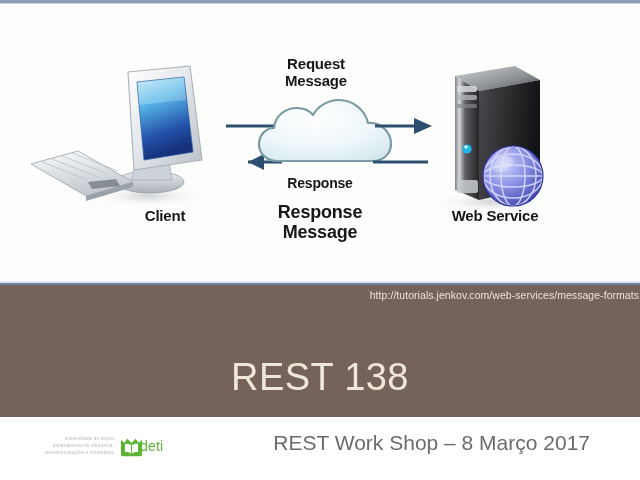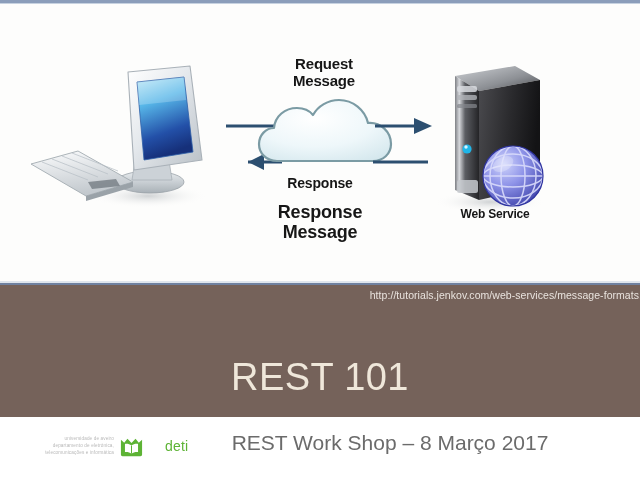--- a/index.html
+++ b/index.html
@@ -49,25 +49,25 @@
   
   .dlabel {
     position: absolute;
     color: #161616;
     font-weight: bold;
     text-align: center;
     line-height: 1.12;
     letter-spacing: -0.2px;
     white-space: pre-line;
   }
-  .lbl-request { left: 254px; top: 52px; width: 140px; font-size: 15px; }
+  .lbl-request { left: 246px; top: 52px; width: 140px; font-size: 15px; }
   .lbl-internet { left: 250px; top: 172px; width: 140px; font-size: 14px; }
   .lbl-response { left: 250px; top: 198px; width: 140px; font-size: 18px; }
   .lbl-client   { left: 105px; top: 204px; width: 120px; font-size: 15px; }
-  .lbl-service  { left: 430px; top: 204px; width: 130px; font-size: 12px; }
+  .lbl-service  { left: 430px; top: 204px; width: 130px; font-size: 15px; }
 
   
   .band-rule-top {
     position: absolute;
     left: 0; top: 281px;
     width: 640px; height: 2px;
     background: #dfe6ee;
   }
   .band-rule {
     position: absolute;
@@ -111,21 +111,21 @@
     left: 0; top: 417px;
     width: 640px; height: 63px;
     background: #ffffff;
   }
   .subtitle {
     position: absolute;
     left: 190px; top: 431px;
     width: 400px;
     color: #6b6b6b;
     font-size: 21px;
-    text-align: center;
+    text-align: right;
     white-space: nowrap;
   }
 
   
   .logo-block {
     position: absolute;
     left: 14px; top: 432px;
     width: 175px; height: 38px;
   }
   .logo-text {
@@ -138,21 +138,21 @@
     line-height: 1.55;
     letter-spacing: 0.15px;
   }
   .logo-mark {
     position: absolute;
     left: 105px; top: 0px;
     width: 25px; height: 26px;
   }
   .logo-word {
     position: absolute;
-    left: 151px; top: 6px;
+    left: 126px; top: 6px;
     color: #5db335;
     font-size: 14px;
     letter-spacing: 0.2px;
   }
 </style>
 </head>
 <body>
 
 <div class="slide">
 
@@ -300,29 +300,30 @@
           <ellipse cx="503" cy="160" rx="11" ry="7" fill="#ffffff" opacity="0.25" transform="rotate(-28 503 160)"></ellipse>
         </g>
       </g>
     </svg>
 
     <div class="dlabel lbl-request">Request
 Message</div>
     <div class="dlabel lbl-internet">Response</div>
     <div class="dlabel lbl-response">Response
 Message</div>
+    <div class="dlabel lbl-client">Client</div>
     <div class="dlabel lbl-service">Web Service</div>
   </div>
 
   <div class="band-rule-top"></div>
   <div class="band-rule"></div>
 
   <div class="brown-band"></div>
   <div class="source-url">http://tutorials.jenkov.com/web-services/message-formats.</div>
-  <div class="deck-title">REST 101</div>
+  <div class="deck-title">REST 138</div>
 
   <div class="footer"></div>
   <div class="subtitle">REST Work Shop – 8 Março 2017</div>
 
   <div class="logo-block">
     <div class="logo-text" style="white-space: pre-line;">universidade de aveiro
 departamento de eletrónica,
 telecomunicações e informática</div>
     <svg class="logo-mark" viewBox="0 0 26 26">
       <path d="M2 7.5 L2 23 C2 24 2.7 24.6 3.7 24.6 L22.3 24.6 C23.3 24.6 24 24 24 23 L24 7.5

